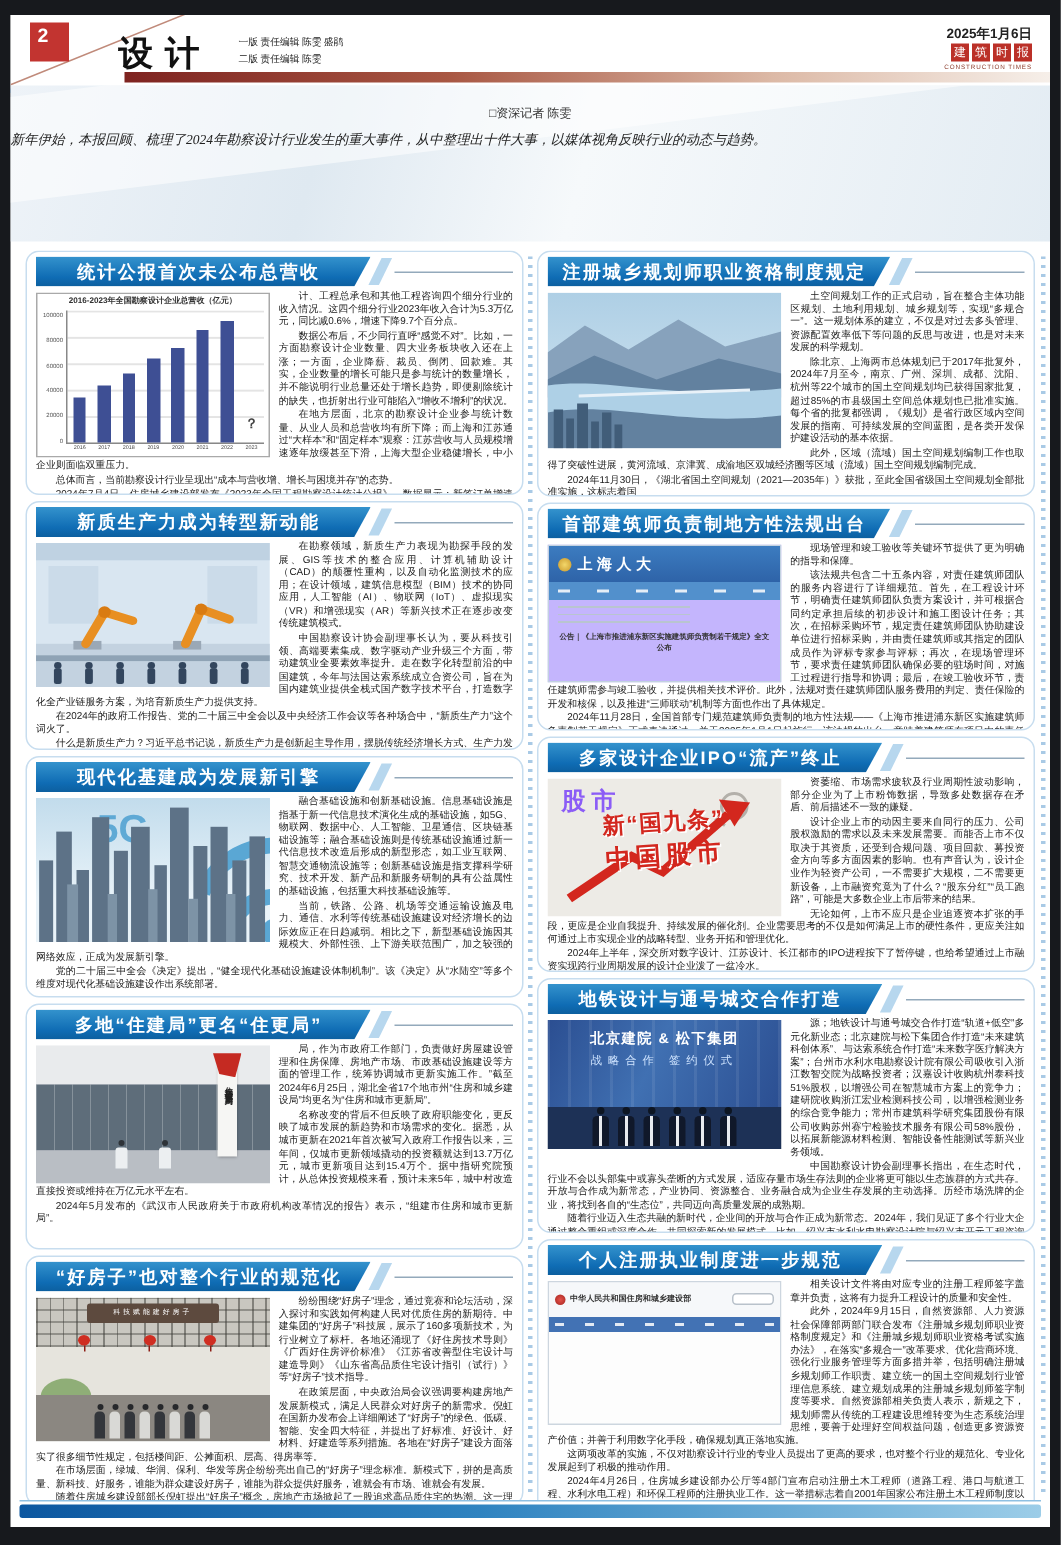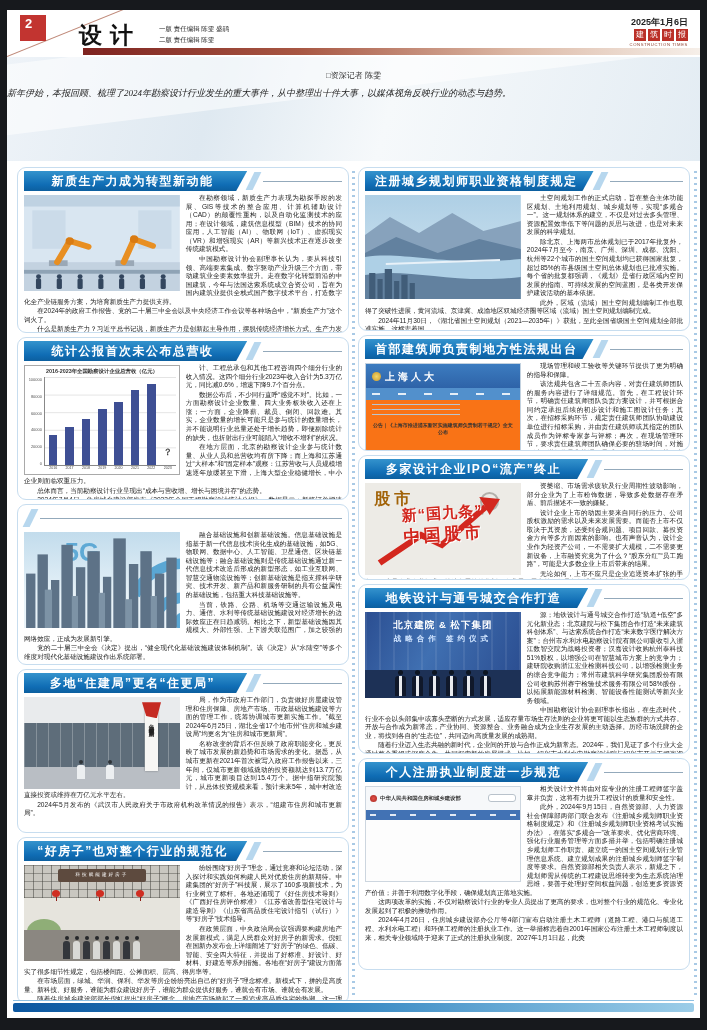--- a/index.html
+++ b/index.html
@@ -27,21 +27,21 @@
   .blue-rule{position:absolute;left:0;right:0;top:49px;height:3px;background:#2b74b8;}
 
   
   .headline-block{position:relative;height:104px;box-sizing:border-box;padding-top:8px;
     background:linear-gradient(105deg,#eef3f8 0%,#dfe9f1 30%,#f6f9fb 55%,#e3ecf3 100%);overflow:hidden;}
   .headline-block::before{content:"";position:absolute;left:-60px;top:-40px;width:900px;height:70px;
     background:rgba(255,255,255,.55);transform:rotate(-7deg);}
   .main-title{position:relative;margin:2px 0 0;text-align:center;font-size:34px;font-weight:900;
     color:#155ba8;letter-spacing:1px;
     text-shadow:1.5px 0 #fff,-1.5px 0 #fff,0 1.5px #fff,0 -1.5px #fff,3px 3px 2px rgba(90,120,160,.55);}
-  .byline{position:relative;text-align:center;font-size:8px;color:#333;margin-top:5px;}
+  .byline{position:relative;text-align:center;font-size:8px;color:#333;margin-top:5px;font-family:Liberation Serif, serif;}
   .intro{position:relative;text-align:left;font-size:9px;color:#222;margin-top:6px;
     font-family:"Liberation Serif","DejaVu Serif",serif;font-style:italic;}
 
   
   .cols{position:relative;display:flex;gap:9px;padding:0 10px;margin-top:6px;height:833px;overflow:hidden;}
   .col{flex:1;min-width:0;}
   .cols::before{content:"";position:absolute;left:calc(50% - 2px);top:4px;bottom:4px;width:3px;
     background:repeating-linear-gradient(to bottom,#8cb8dd 0 2px,transparent 2px 6px);opacity:.75;}
   .cols::after{content:"";position:absolute;right:3px;top:4px;bottom:4px;width:3px;
     background:repeating-linear-gradient(to bottom,#8cb8dd 0 2px,transparent 2px 6px);opacity:.75;}
@@ -115,46 +115,46 @@
   .lantern::after{content:"";position:absolute;left:3.5px;top:7px;width:1px;height:4px;background:#8c1c14;}
   .lt1{left:18%;} .lt2{left:46%;} .lt3{left:72%;}
   .expo .green{position:absolute;left:2%;bottom:18%;width:22%;height:26%;background:#8fae77;border-radius:50% 50% 20% 20%;}
   .crowd{position:absolute;left:0;right:0;bottom:0;height:30%;background:#8b8781;display:flex;
     align-items:flex-end;justify-content:center;gap:3px;padding-bottom:2px;}
   .walker{width:7px;height:18px;border-radius:3px 3px 0 0;}
   .walker::before{content:"";display:block;width:4px;height:4px;border-radius:50%;background:#26282b;margin:-5px auto 1px;}
   .w-d{background:#33363b;} .w-l{background:#d9d9d6;}
 
   
-  .govsite{height:100%;background:#f97316;display:flex;flex-direction:column;border:1px solid #c3d2e0;box-sizing:border-box;}
+  .govsite{height:100%;background:#c4b5fd;display:flex;flex-direction:column;border:1px solid #c3d2e0;box-sizing:border-box;}
   .gov-head{height:27%;background:linear-gradient(#3c7cc0,#2e63a8);display:flex;align-items:center;padding-left:6px;}
   .emblem{width:9px;height:9px;border-radius:50%;background:radial-gradient(#f3d76a,#c8962a);margin-right:4px;}
   .gov-name{color:#fff;font-size:10px;font-weight:bold;letter-spacing:3px;}
   .gov-nav{height:13%;background:#5290cc;background-image:repeating-linear-gradient(to right,rgba(255,255,255,.85) 6px 14px,transparent 14px 32px);background-size:100% 2px;background-position:0 center;background-repeat:no-repeat;}
   .gov-body{flex:1;position:relative;padding:4px 6px;}
   .glines{height:12px;background:repeating-linear-gradient(to bottom,#b9c5cf 0 1px,transparent 1px 5px);width:62%;}
   .gov-announce{margin-top:6px;text-align:center;font-size:5px;font-weight:bold;color:#333;line-height:1.5;}
 
   
   .stock{height:100%;background:#edebe6;position:relative;overflow:hidden;}
-  .watermark{position:absolute;left:6%;top:6%;font-size:16px;font-weight:bold;color:#a16207;letter-spacing:4px;}
+  .watermark{position:absolute;left:6%;top:6%;font-size:16px;font-weight:bold;color:#8b5cf6;letter-spacing:4px;}
   .lens{position:absolute;right:14%;top:10%;width:15px;height:15px;border:2px solid #b3b0aa;border-radius:50%;}
   .lens::after{content:"";position:absolute;left:-6px;bottom:-4px;width:8px;height:2px;background:#b3b0aa;transform:rotate(35deg);}
   .arrow-svg{position:absolute;inset:0;}
   .stock-text{position:absolute;left:0;right:0;top:22%;text-align:center;transform:rotate(-4deg);}
   .st1{display:block;font-size:15px;font-weight:900;color:#d3271e;letter-spacing:1px;text-shadow:1px 1px 0 #fff;}
   .st2{display:block;font-size:17px;font-weight:900;color:#d3271e;letter-spacing:3px;text-shadow:1px 1px 0 #fff;margin-top:1px;}
 
   
   .ceremony{height:100%;display:flex;flex-direction:column;}
   .stage{height:58%;background:linear-gradient(115deg,#2b4e91,#4070b2 45%,#2b4e91);
     background-blend-mode:normal;position:relative;text-align:center;padding-top:7px;box-sizing:border-box;}
   .stage::before{content:"";position:absolute;inset:0;background:repeating-linear-gradient(to right,rgba(255,255,255,.08) 0 2px,transparent 2px 14px);}
   .cer-l1{position:relative;color:#fff;font-size:9.5px;font-weight:900;letter-spacing:1px;}
-  .cer-l2{position:relative;color:#cfe4ff;font-size:7.5px;font-weight:bold;letter-spacing:4px;margin-top:3px;}
+  .cer-l2{position:relative;color:#cfe4ff;font-size:7.5px;font-weight:normal;letter-spacing:4px;margin-top:3px;}
   .people{flex:1;background:#1d3156;display:flex;justify-content:center;align-items:flex-end;gap:6px;padding-bottom:2px;}
   .delegate{width:11px;height:26px;position:relative;}
   .delegate .head{position:absolute;left:3px;top:0;width:5px;height:5px;border-radius:50%;background:#0d1522;}
   .delegate .torso{position:absolute;left:0;top:6px;width:11px;height:20px;border-radius:3px 3px 0 0;
     background:linear-gradient(to right,#10182a 40%,#e8eaee 40% 60%,#10182a 60%);}
 
   
   .mohurd{height:100%;background:#fdfdfd;border:1px solid #cdd6df;box-sizing:border-box;display:flex;flex-direction:column;}
   .web-top{height:24%;display:flex;align-items:center;padding:0 4px;gap:3px;background:#f6f8fa;}
   .web-emblem{width:7px;height:7px;border-radius:50%;background:radial-gradient(#e5524a,#a42620);}
@@ -201,20 +201,86 @@
   </header>
 
   <section class="headline-block">
     <div class="byline">□资深记者 陈雯</div>
     <div class="intro">新年伊始，本报回顾、梳理了2024年勘察设计行业发生的重大事件，从中整理出十件大事，以媒体视角反映行业的动态与趋势。</div>
   </section>
 
   <div class="cols">
 
     <div class="col">
+
+      <section class="article" style="height:163px">
+        <div class="art-head">
+          <div class="banner"><span>统计公报首次未公布总营收</span></div>
+          <span class="banner-tail"></span>
+          <span class="head-rule"></span>
+        </div>
+        <div class="art-body">
+          <figure class="media fig-chart">
+            <div class="chart">
+              <div class="chart-title">2016-2023年全国勘察设计企业总营收（亿元）</div>
+              <div class="chart-area">
+                <div class="yaxis">
+                    <div>100000</div>
+                    <div>80000</div>
+                    <div>60000</div>
+                    <div>40000</div>
+                    <div>20000</div>
+                    <div>0</div>
+                  </div>
+                <div class="plot">
+                    <div class="bar-slot">
+                      <div class="bar" style="height: 34%; background: rgb(62, 79, 148);"></div>
+                      <div class="bar-label">2016</div>
+                    </div>
+                    <div class="bar-slot">
+                      <div class="bar" style="height: 43%; background: rgb(62, 79, 148);"></div>
+                      <div class="bar-label">2017</div>
+                    </div>
+                    <div class="bar-slot">
+                      <div class="bar" style="height: 52%; background: rgb(62, 79, 148);"></div>
+                      <div class="bar-label">2018</div>
+                    </div>
+                    <div class="bar-slot">
+                      <div class="bar" style="height: 64%; background: rgb(62, 79, 148);"></div>
+                      <div class="bar-label">2019</div>
+                    </div>
+                    <div class="bar-slot">
+                      <div class="bar" style="height: 72%; background: rgb(62, 79, 148);"></div>
+                      <div class="bar-label">2020</div>
+                    </div>
+                    <div class="bar-slot">
+                      <div class="bar" style="height: 85%; background: rgb(62, 79, 148);"></div>
+                      <div class="bar-label">2021</div>
+                    </div>
+                    <div class="bar-slot">
+                      <div class="bar" style="height: 92%; background: rgb(62, 79, 148);"></div>
+                      <div class="bar-label">2022</div>
+                    </div>
+                    <div class="bar-slot">
+                      <div class="bar-missing">？</div>
+                      <div class="bar-label">2023</div>
+                    </div>
+                  </div>
+              </div>
+            </div>
+          </figure>
+          <div>
+              <p>计、工程总承包和其他工程咨询四个细分行业的收入情况。这四个细分行业2023年收入合计为5.3万亿元，同比减0.6%，增速下降9.7个百分点。</p>
+              <p>数据公布后，不少同行直呼“感觉不对”。比如，一方面勘察设计企业数量、四大业务板块收入还在上涨；一方面，企业降薪、裁员、倒闭、回款难。其实，企业数量的增长可能只是参与统计的数量增长，并不能说明行业总量还处于增长趋势，即便剔除统计的缺失，也折射出行业可能陷入“增收不增利”的状况。</p>
+              <p>在地方层面，北京的勘察设计企业参与统计数量、从业人员和总营收均有所下降；而上海和江苏通过“大样本”和“固定样本”观察：江苏营收与人员规模增速逐年放缓甚至下滑，上海大型企业稳健增长，中小企业则面临双重压力。</p>
+              <p>总体而言，当前勘察设计行业呈现出“成本与营收增、增长与困境并存”的态势。</p>
+              <p>2024年7月4日，住房城乡建设部发布《2023年全国工程勘察设计统计公报》。数据显示：新签订单增速基本全面下滑；设计收入与上年基本持平；总包收入增速大幅下降12%；科研投入力度加大，知识产权积累丰厚；企业数量小幅增长6.3%，行业结构基本稳定；从业人员数量减少，人员结构改善。</p>
+            </div>
+        </div>
+      </section>
 
       <section class="article" style="height:166px">
         <div class="art-head">
           <div class="banner"><span>新质生产力成为转型新动能</span></div>
           <span class="banner-tail"></span>
           <span class="head-rule"></span>
         </div>
         <div class="art-body">
           <figure class="media fig-robot">
             <svg viewBox="0 0 150 100" preserveAspectRatio="none">
@@ -252,88 +318,23 @@
           </figure>
           <div>
               <p>在勘察领域，新质生产力表现为勘探手段的发展、GIS等技术的整合应用、计算机辅助设计（CAD）的颠覆性重构，以及自动化监测技术的应用；在设计领域，建筑信息模型（BIM）技术的协同应用，人工智能（AI）、物联网（IoT）、虚拟现实（VR）和增强现实（AR）等新兴技术正在逐步改变传统建筑模式。</p>
               <p>中国勘察设计协会副理事长认为，要从科技引领、高端要素集成、数字驱动产业升级三个方面，带动建筑业全要素效率提升。走在数字化转型前沿的中国建筑，今年与法国达索系统成立合资公司，旨在为国内建筑业提供全栈式国产数字技术平台，打造数字化全产业链服务方案，为培育新质生产力提供支持。</p>
               <p>在2024年的政府工作报告、党的二十届三中全会以及中央经济工作会议等各种场合中，“新质生产力”这个词火了。</p>
               <p>什么是新质生产力？习近平总书记说，新质生产力是创新起主导作用，摆脱传统经济增长方式、生产力发展路径，具有高科技、高效能、高质量特征，符合新发展理念的先进生产力质态。</p>
             </div>
         </div>
       </section>
 
-      <section class="article" style="height:163px">
-        <div class="art-head">
-          <div class="banner"><span>统计公报首次未公布总营收</span></div>
-          <span class="banner-tail"></span>
-          <span class="head-rule"></span>
-        </div>
-        <div class="art-body">
-          <figure class="media fig-chart">
-            <div class="chart">
-              <div class="chart-title">2016-2023年全国勘察设计企业总营收（亿元）</div>
-              <div class="chart-area">
-                <div class="yaxis">
-                    <div>100000</div>
-                    <div>80000</div>
-                    <div>60000</div>
-                    <div>40000</div>
-                    <div>20000</div>
-                    <div>0</div>
-                  </div>
-                <div class="plot">
-                    <div class="bar-slot">
-                      <div class="bar" style="height: 34%; background: rgb(62, 79, 148);"></div>
-                      <div class="bar-label">2016</div>
-                    </div>
-                    <div class="bar-slot">
-                      <div class="bar" style="height: 43%; background: rgb(62, 79, 148);"></div>
-                      <div class="bar-label">2017</div>
-                    </div>
-                    <div class="bar-slot">
-                      <div class="bar" style="height: 52%; background: rgb(62, 79, 148);"></div>
-                      <div class="bar-label">2018</div>
-                    </div>
-                    <div class="bar-slot">
-                      <div class="bar" style="height: 64%; background: rgb(62, 79, 148);"></div>
-                      <div class="bar-label">2019</div>
-                    </div>
-                    <div class="bar-slot">
-                      <div class="bar" style="height: 72%; background: rgb(62, 79, 148);"></div>
-                      <div class="bar-label">2020</div>
-                    </div>
-                    <div class="bar-slot">
-                      <div class="bar" style="height: 85%; background: rgb(62, 79, 148);"></div>
-                      <div class="bar-label">2021</div>
-                    </div>
-                    <div class="bar-slot">
-                      <div class="bar" style="height: 92%; background: rgb(62, 79, 148);"></div>
-                      <div class="bar-label">2022</div>
-                    </div>
-                    <div class="bar-slot">
-                      <div class="bar-missing">？</div>
-                      <div class="bar-label">2023</div>
-                    </div>
-                  </div>
-              </div>
-            </div>
-          </figure>
-          <div>
-              <p>计、工程总承包和其他工程咨询四个细分行业的收入情况。这四个细分行业2023年收入合计为5.3万亿元，同比减0.6%，增速下降9.7个百分点。</p>
-              <p>数据公布后，不少同行直呼“感觉不对”。比如，一方面勘察设计企业数量、四大业务板块收入还在上涨；一方面，企业降薪、裁员、倒闭、回款难。其实，企业数量的增长可能只是参与统计的数量增长，并不能说明行业总量还处于增长趋势，即便剔除统计的缺失，也折射出行业可能陷入“增收不增利”的状况。</p>
-              <p>在地方层面，北京的勘察设计企业参与统计数量、从业人员和总营收均有所下降；而上海和江苏通过“大样本”和“固定样本”观察：江苏营收与人员规模增速逐年放缓甚至下滑，上海大型企业稳健增长，中小企业则面临双重压力。</p>
-              <p>总体而言，当前勘察设计行业呈现出“成本与营收增、增长与困境并存”的态势。</p>
-              <p>2024年7月4日，住房城乡建设部发布《2023年全国工程勘察设计统计公报》。数据显示：新签订单增速基本全面下滑；设计收入与上年基本持平；总包收入增速大幅下降12%；科研投入力度加大，知识产权积累丰厚；企业数量小幅增长6.3%，行业结构基本稳定；从业人员数量减少，人员结构改善。</p>
-            </div>
-        </div>
-      </section>
-
       <section class="article" style="height:161px">
         <div class="art-head">
+          <div class="banner"><span>现代化基建成为发展新引擎</span></div>
           <span class="banner-tail"></span>
           <span class="head-rule"></span>
         </div>
         <div class="art-body">
           <figure class="media fig-5g">
             <div class="cityscape fill">
               <span class="fiveg">5G</span>
               <svg class="wifi" viewBox="0 0 30 22">
                 <g stroke="#5aa7d4" stroke-width="2.4" fill="none">
                   <path d="M4,14 A12,12 0 0 1 26,14"></path>
@@ -479,21 +480,21 @@
           </figure>
           <div>
               <p>土空间规划工作的正式启动，旨在整合主体功能区规划、土地利用规划、城乡规划等，实现“多规合一”。这一规划体系的建立，不仅是对过去多头管理、资源配置效率低下等问题的反思与改进，也是对未来发展的科学规划。</p>
               <p>除北京、上海两市总体规划已于2017年批复外，2024年7月至今，南京、广州、深圳、成都、沈阳、杭州等22个城市的国土空间规划均已获得国家批复，超过85%的市县级国土空间总体规划也已批准实施。每个省的批复都强调，《规划》是省行政区域内空间发展的指南、可持续发展的空间蓝图，是各类开发保护建设活动的基本依据。</p>
               <p>此外，区域（流域）国土空间规划编制工作也取得了突破性进展，黄河流域、京津冀、成渝地区双城经济圈等区域（流域）国土空间规划编制完成。</p>
               <p>2024年11月30日，《湖北省国土空间规划（2021—2035年）》获批，至此全国省级国土空间规划全部批准实施，这标志着国</p>
             </div>
         </div>
       </section>
 
-      <section class="article" style="height:116px">
+      <section class="article" style="height:152px">
         <div class="art-head">
           <div class="banner"><span>首部建筑师负责制地方性法规出台</span></div>
           <span class="banner-tail"></span>
           <span class="head-rule"></span>
         </div>
         <div class="art-body">
           <figure class="media fig-gov">
             <div class="govsite fill">
               <div class="gov-head">
                 <span class="emblem"></span>
@@ -507,21 +508,21 @@
             </div>
           </figure>
           <div>
               <p>现场管理和竣工验收等关键环节提供了更为明确的指导和保障。</p>
               <p>该法规共包含二十五条内容，对责任建筑师团队的服务内容进行了详细规范。首先，在工程设计环节，明确责任建筑师团队负责方案设计，并可根据合同约定承担后续的初步设计和施工图设计任务；其次，在招标采购环节，规定责任建筑师团队协助建设单位进行招标采购，并由责任建筑师或其指定的团队成员作为评标专家参与评标；再次，在现场管理环节，要求责任建筑师团队确保必要的驻场时间，对施工过程进行指导和协调；最后，在竣工验收环节，责任建筑师需参与竣工验收，并提供相关技术评价。此外，法规对责任建筑师团队服务费用的判定、责任保险的开发和核保，以及推进“三师联动”机制等方面也作出了具体规定。</p>
               <p>2024年11月28日，全国首部专门规范建筑师负责制的地方性法规——《上海市推进浦东新区实施建筑师负责制若干规定》正式表决通过，并于2025年1月1日起施行。该法规的出台，意味着建筑师在项目中的责任和权利得到了法律层面的明确界定，为建筑师在工程设计、招标采购、</p>
             </div>
         </div>
       </section>
 
-      <section class="article" style="height:125px">
+      <section class="article" style="height:157px">
         <div class="art-head">
           <div class="banner"><span>多家设计企业IPO“流产”终止</span></div>
           <span class="banner-tail"></span>
           <span class="head-rule"></span>
         </div>
         <div class="art-body">
           <figure class="media fig-stock">
             <div class="stock fill">
               <span class="watermark">股市</span>
               <span class="lens"></span>

